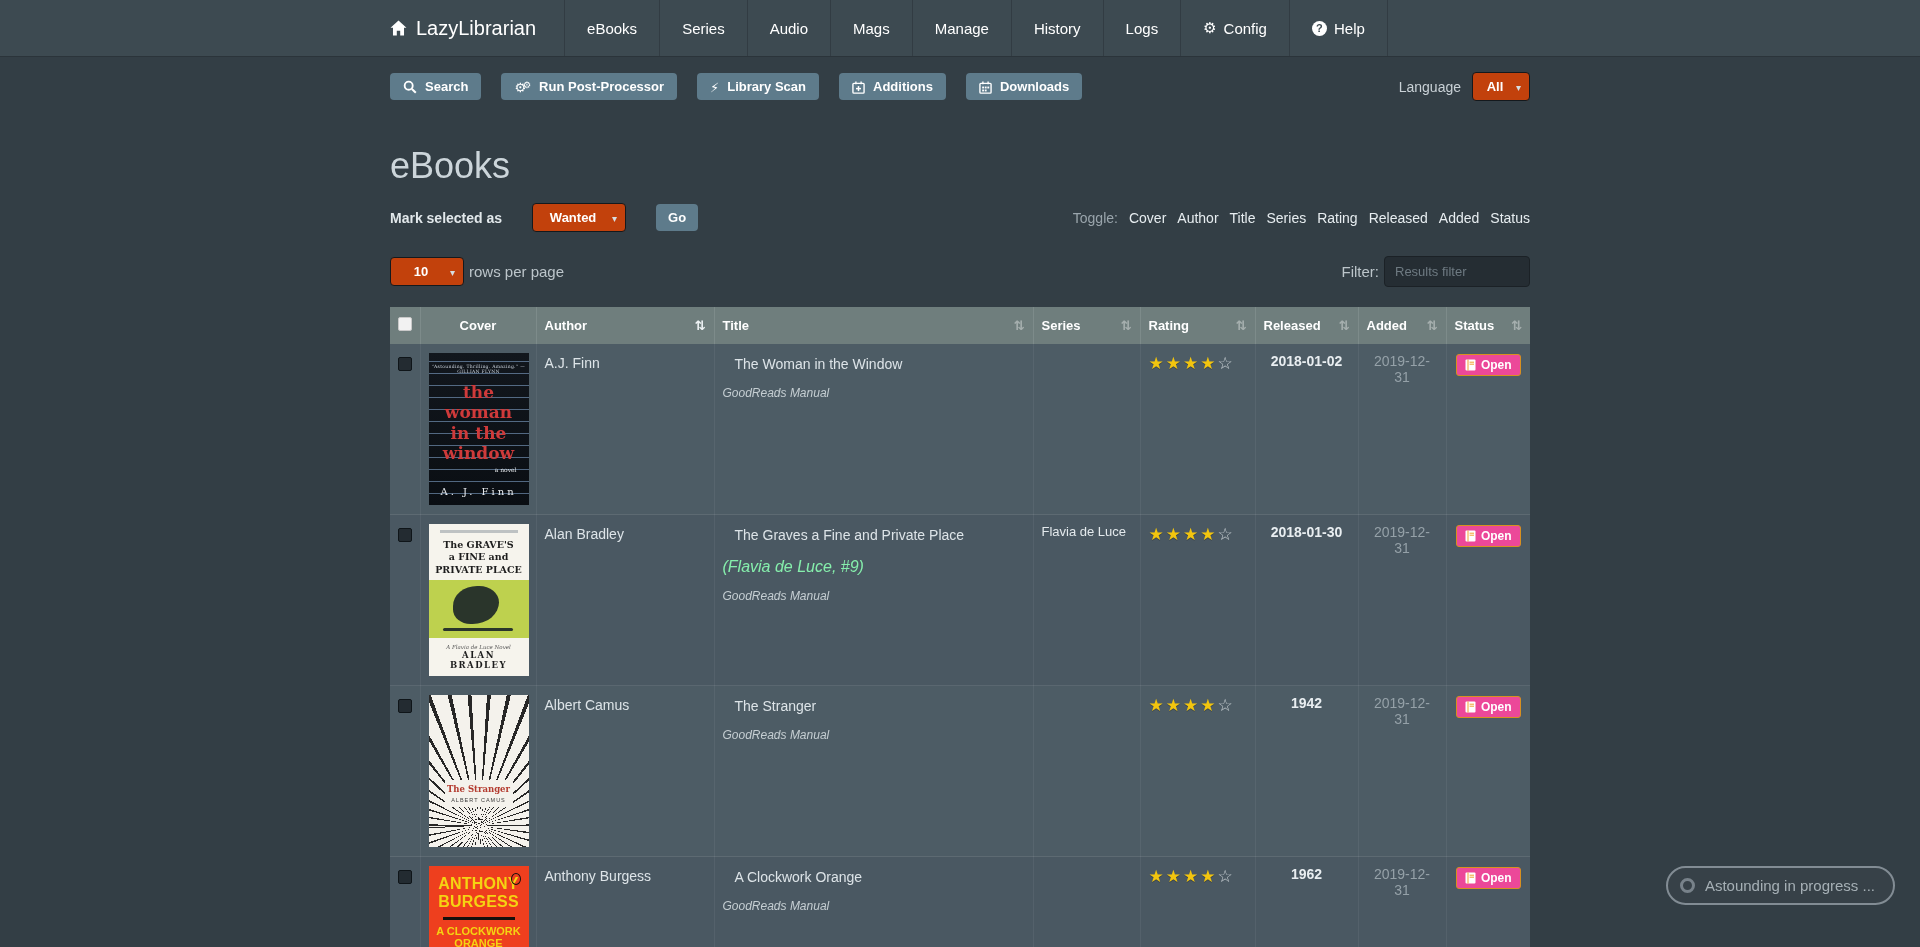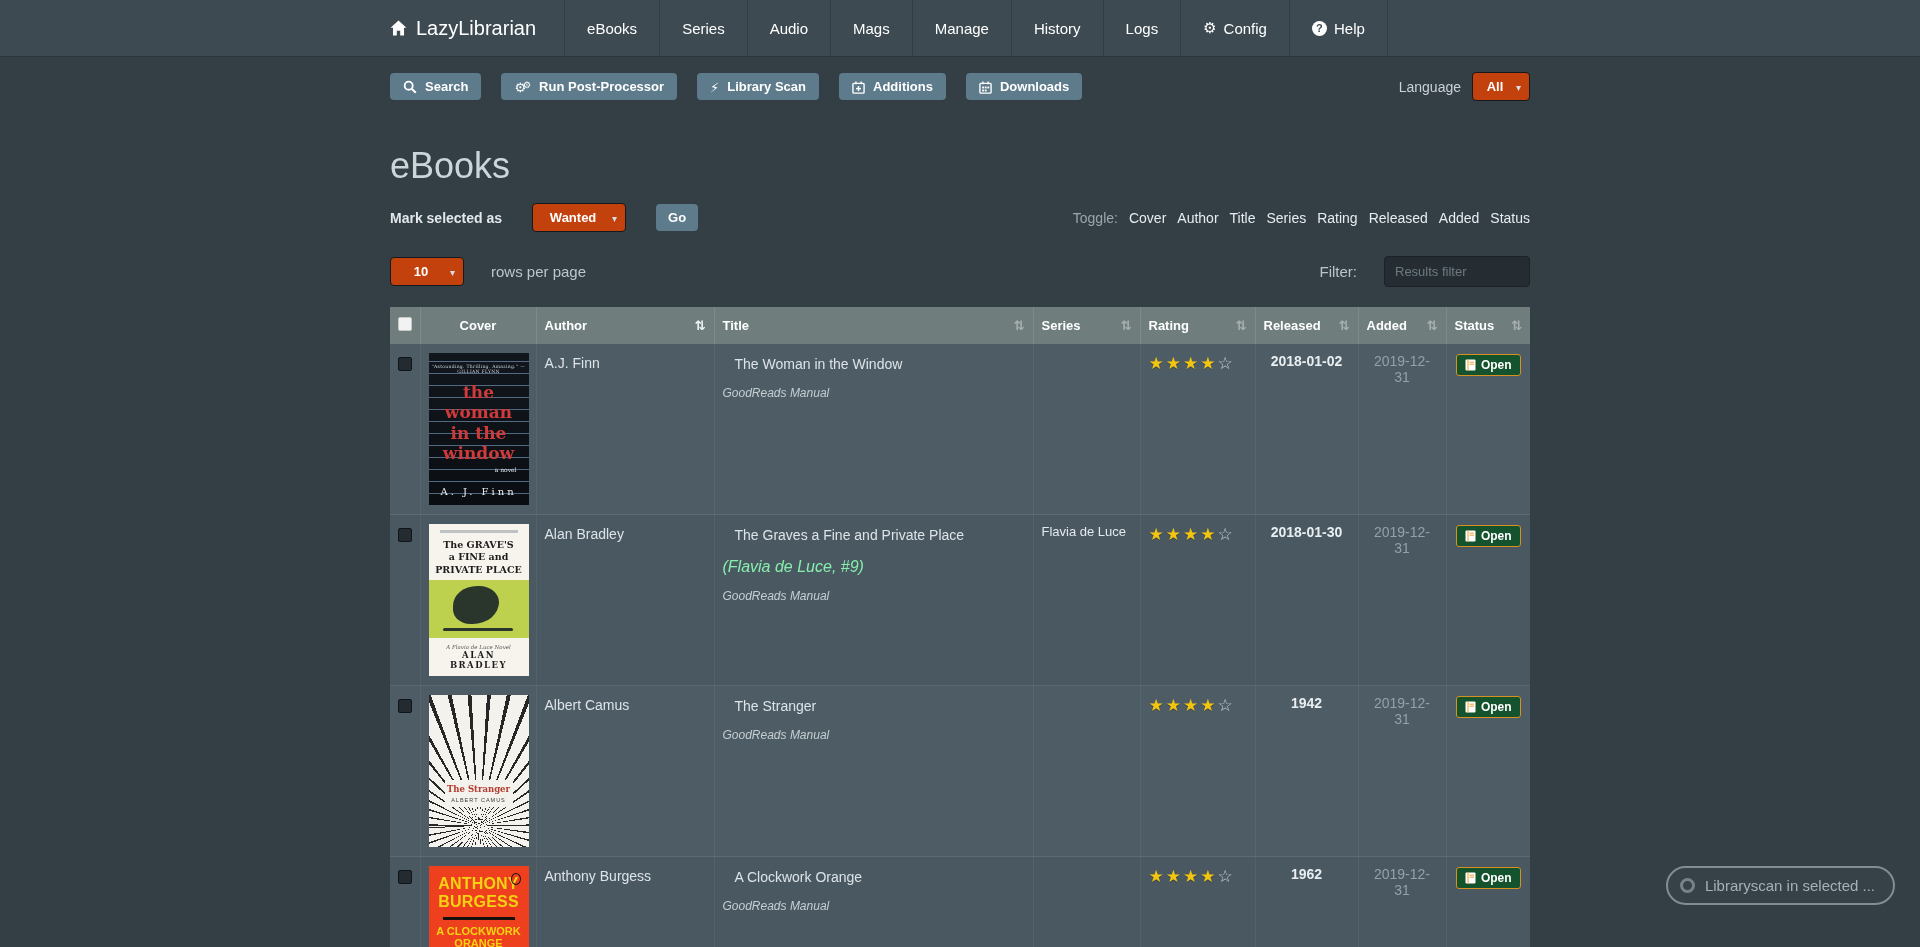--- a/index.html
+++ b/index.html
@@ -50,21 +50,21 @@
   .controls-row { display:flex; justify-content:space-between; align-items:center; }
   .mark-group { display:flex; align-items:center; gap:30px; }
   .mark-label { font-weight:700; font-size:14px; color:#e2e8eb; }
   .go-btn { background:#5e7b8b; color:#fff; font-weight:700; font-size:13px; border:none;
     border-radius:4px; padding:6px 12px; cursor:pointer; font-family:inherit; }
   .toggle-group { display:flex; align-items:center; gap:11px; font-size:14px;text-align:center; }
   .toggle-label { color:#9aa5ac; }
   .toggle-link { color:#e7edf0; cursor:pointer; }
 
   .table-controls { display:flex; justify-content:space-between; align-items:center; margin:24px 0 20px; }
-  .rpp, .filter-group { display:flex; align-items:center; gap:27px; color:#bcc5ca; font-size:15px; }
+  .rpp, .filter-group { display:flex; align-items:center; gap:5px; color:#bcc5ca; font-size:15px; }
   .filter-input { background:#252d33; border:1px solid #1b2126; border-radius:4px; color:#dfe5e8;
     padding:7px 10px; font-size:13px; width:146px; font-family:inherit; }
   .filter-input::placeholder { color:#6e7a82; }
 
   
   table.books { width:1140px; border-collapse:collapse; table-layout:fixed; }
   thead th { background:#6f7e7d; color:#fff; font-size:13px; font-weight:700; height:37px;
     padding:0 8px; text-align:left; border-right:1px solid rgba(255,255,255,0.10); }
   thead th:last-child { border-right:none; }
   .th-flex { display:flex; align-items:center; justify-content:space-between; }
@@ -85,21 +85,21 @@
   .title-link { color:#dde4e8; font-size:14px; cursor:pointer; display:inline-block; margin:3px 0 0 12px; }
   .subtitle { font-style:italic; color:#86efac; font-size:16px; margin-top:14px; }
   .source { font-style:italic; color:#c5ced2; font-size:12px; margin-top:13px; }
   .series-cell { color:#e3e9ec; font-size:13px; }
   .stars { white-space:nowrap; font-family:"DejaVu Sans",sans-serif; font-size:17px; letter-spacing:2px; }
   .star { color:#f2c50f; text-shadow:0 1px 0 rgba(0,0,0,0.25); }
   .star.empty { color:#c9d0d4; text-shadow:none; }
   td.col-released { text-align:center; color:#e9eef1; font-weight:700; font-size:14px; }
   td.col-added { text-align:center; color:#95a1a8; font-size:14px; }
   td.col-status { text-align:center; }
-  .btn-open { display:inline-flex; align-items:center; gap:5px; background:#14532d; border:1px solid #d8901f;
+  .btn-open { display:inline-flex; align-items:center; gap:5px; background:#ec4899; border:1px solid #d8901f;
     color:#fff; font-size:12px; font-weight:700; padding:3px 8px; border-radius:3px; cursor:pointer; margin-top:1px; }
 
   
   .cover { width:100px; height:152px; position:relative; overflow:hidden; cursor:pointer;
     font-family:"DejaVu Serif",serif; }
   
   .cover-1 { background:
       repeating-linear-gradient(to bottom, rgba(150,190,235,0) 0 8px, rgba(150,190,235,0.5) 8px 9px, rgba(150,190,235,0) 9px 12px),
       linear-gradient(#12171d,#0a0e13); color:#cf3a3a; text-align:center; }
   .c1-tagline { font-size:4.5px; color:#cdd6e0; margin-top:11px; letter-spacing:0.3px; }
@@ -511,14 +511,14 @@
             <span>Open</span>
           </a>
         </td>
       </tr>
     </tbody>
   </table>
 </main>
 
 <div class="toast">
   <span class="spinner"></span>
-  <span>Libraryscan in selected ...</span>
+  <span>Astounding in progress ...</span>
 </div>
 
 </body></html>

